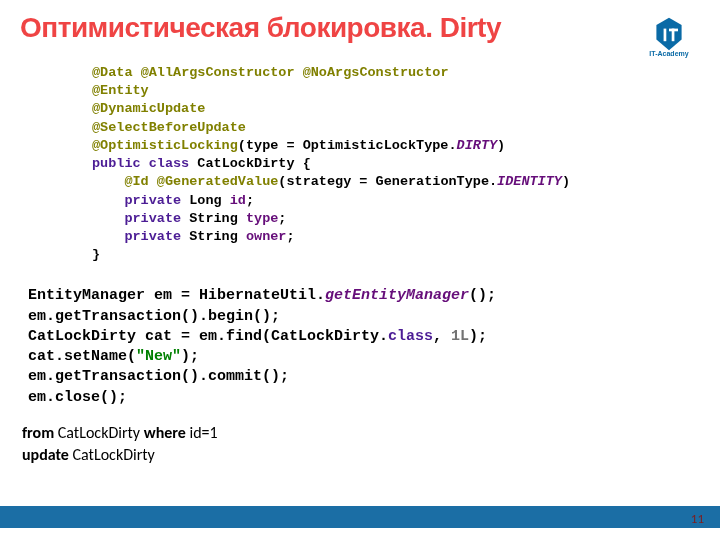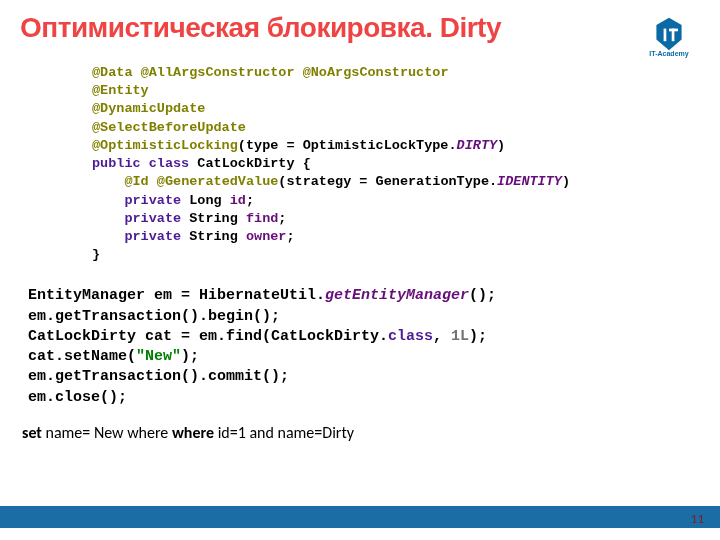--- a/index.html
+++ b/index.html
@@ -102,29 +102,30 @@
 </div>
 
 <div class="code1"><span class="olive">@Data</span> <span class="olive">@AllArgsConstructor</span> <span class="olive">@NoArgsConstructor</span>
 <span class="olive">@Entity</span>
 <span class="olive">@DynamicUpdate</span>
 <span class="olive">@SelectBeforeUpdate</span>
 <span class="olive">@OptimisticLocking</span><span class="blk">(type = OptimisticLockType.</span><span class="pur">DIRTY</span><span class="blk">)</span>
 <span class="navy">public class </span><span class="blk">CatLockDirty {</span>
 <span>    </span><span class="olive">@Id</span><span> </span><span class="olive">@GeneratedValue</span><span class="blk">(strategy = GenerationType.</span><span class="pur">IDENTITY</span><span class="blk">)</span>
 <span>    </span><span class="navy">private </span><span class="blk">Long </span><span class="pur2">id</span><span class="blk">;</span>
-<span>    </span><span class="navy">private </span><span class="blk">String </span><span class="pur2">find</span><span class="blk">;</span>
+<span>    </span><span class="navy">private </span><span class="blk">String </span><span class="pur2">type</span><span class="blk">;</span>
 <span>    </span><span class="navy">private </span><span class="blk">String </span><span class="pur2">owner</span><span class="blk">;</span>
 <span class="blk">}</span></div>
 
 <div class="code2"><span>EntityManager em = HibernateUtil.</span><span class="pur">getEntityManager</span><span>();</span>
 <span>em.getTransaction().begin();</span>
 <span>CatLockDirty cat = em.find(CatLockDirty.</span><span class="navy">class</span><span>, </span><span class="num">1L</span><span>);</span>
 <span>cat.setName(</span><span class="str">"New"</span><span>);</span>
 <span>em.getTransaction().commit();</span>
 <span>em.close();</span></div>
 
 <div class="sql">
-  <div><b>set</b><span> name= New where </span><b>where</b><span> id=1 and name=Dirty</span></div>
+  <div><b>from</b><span> CatLockDirty </span><b>where</b><span> id=1</span></div>
+  <div><b>update</b><span> CatLockDirty</span></div>
 </div>
 
 <div class="footer-bar"></div>
 <div class="page-num">11</div>
 
 </body></html>

